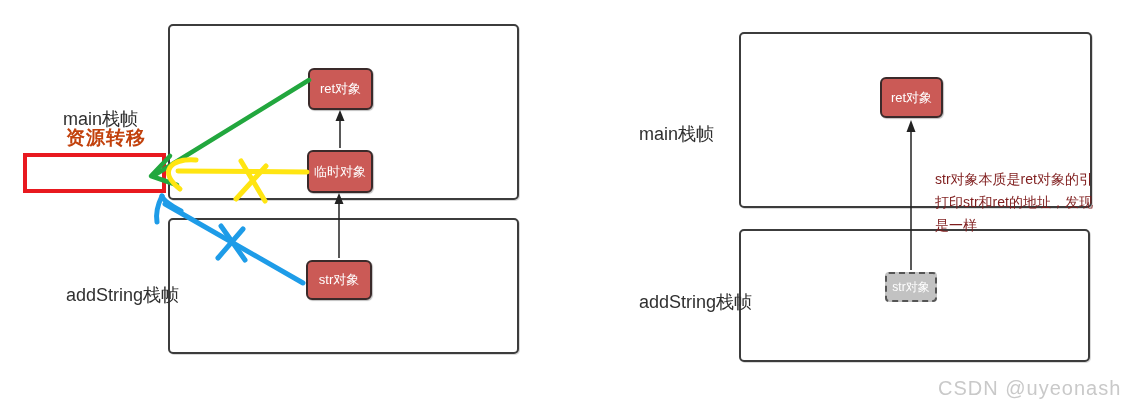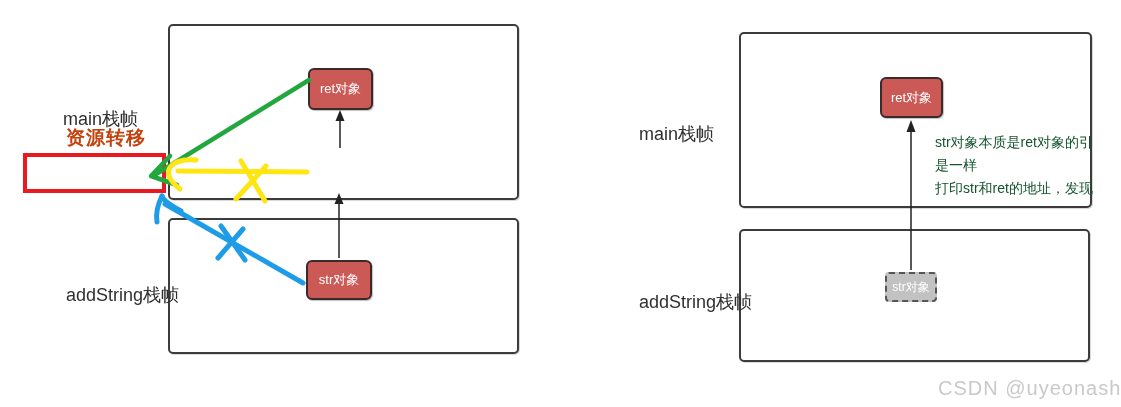--- a/index.html
+++ b/index.html
@@ -25,21 +25,21 @@
     box-sizing:border-box;white-space:nowrap;
   }
   .transfer{
     position:absolute;font-size:19px;font-weight:bold;color:#c2410c;
     letter-spacing:1px;white-space:nowrap;
   }
   .resource-box{
     position:absolute;border:4px solid #e8191f;background:#ffffff;box-sizing:border-box;
   }
   .annotation{
-    position:absolute;font-size:14px;line-height:23px;color:#14532d;white-space:nowrap;
+    position:absolute;font-size:14px;line-height:23px;color:#7f1d1d;white-space:nowrap;margin-top:37px;
   }
   .watermark{
     position:absolute;font-size:20px;color:#c9c9c9;letter-spacing:1px;white-space:nowrap;
   }
   svg.overlay{position:absolute;left:0;top:0;pointer-events:none;}
 </style>
 </head>
 <body>
 
 <div id="stage">
@@ -51,39 +51,40 @@
   <div class="resource-box" style="left:23px;top:153px;width:143px;height:40px;"></div>
 
   <div class="frame" style="left:168px;top:24px;width:351px;height:176px;"></div>
 
   <div class="frame" style="left:168px;top:218px;width:351px;height:136px;"></div>
 
   <div class="label" style="left:66px;top:259px;">addString栈帧</div>
 
   <div class="node" style="left:308px;top:68px;width:65px;height:42px;">ret对象</div>
 
+  <div class="node" style="left:307px;top:150px;width:66px;height:43px;">临时对象</div>
 
   <div class="node" style="left:306px;top:260px;width:66px;height:40px;">str对象</div>
 
   <div class="label" style="left:639px;top:98px;">main栈帧</div>
 
   <div class="frame" style="left:739px;top:32px;width:353px;height:176px;"></div>
 
   <div class="frame" style="left:739px;top:229px;width:351px;height:133px;"></div>
 
   <div class="label" style="left:639px;top:266px;">addString栈帧</div>
 
   <div class="node" style="left:880px;top:77px;width:63px;height:41px;">ret对象</div>
 
   <div class="node-gray" style="left:885px;top:272px;width:52px;height:30px;">str对象</div>
 
   <div class="annotation" style="left:935px;top:131px;">
     <div>str对象本质是ret对象的引</div>
+    <div>打印str和ret的地址，发现</div>
     <div>是一样</div>
-    <div>打印str和ret的地址，发现</div>
   </div>
 
   <div class="watermark" style="left:938px;top:377px;">CSDN @uyeonashi</div>
 
   <svg class="overlay" width="1121" height="407" viewBox="0 0 1121 407">
 
     <g>
       <line x1="340" y1="148" x2="340" y2="118" stroke="#222222" stroke-width="1.5"></line>
       <polygon points="340,110 335.5,121 344.5,121" fill="#222222"></polygon>
     </g>

